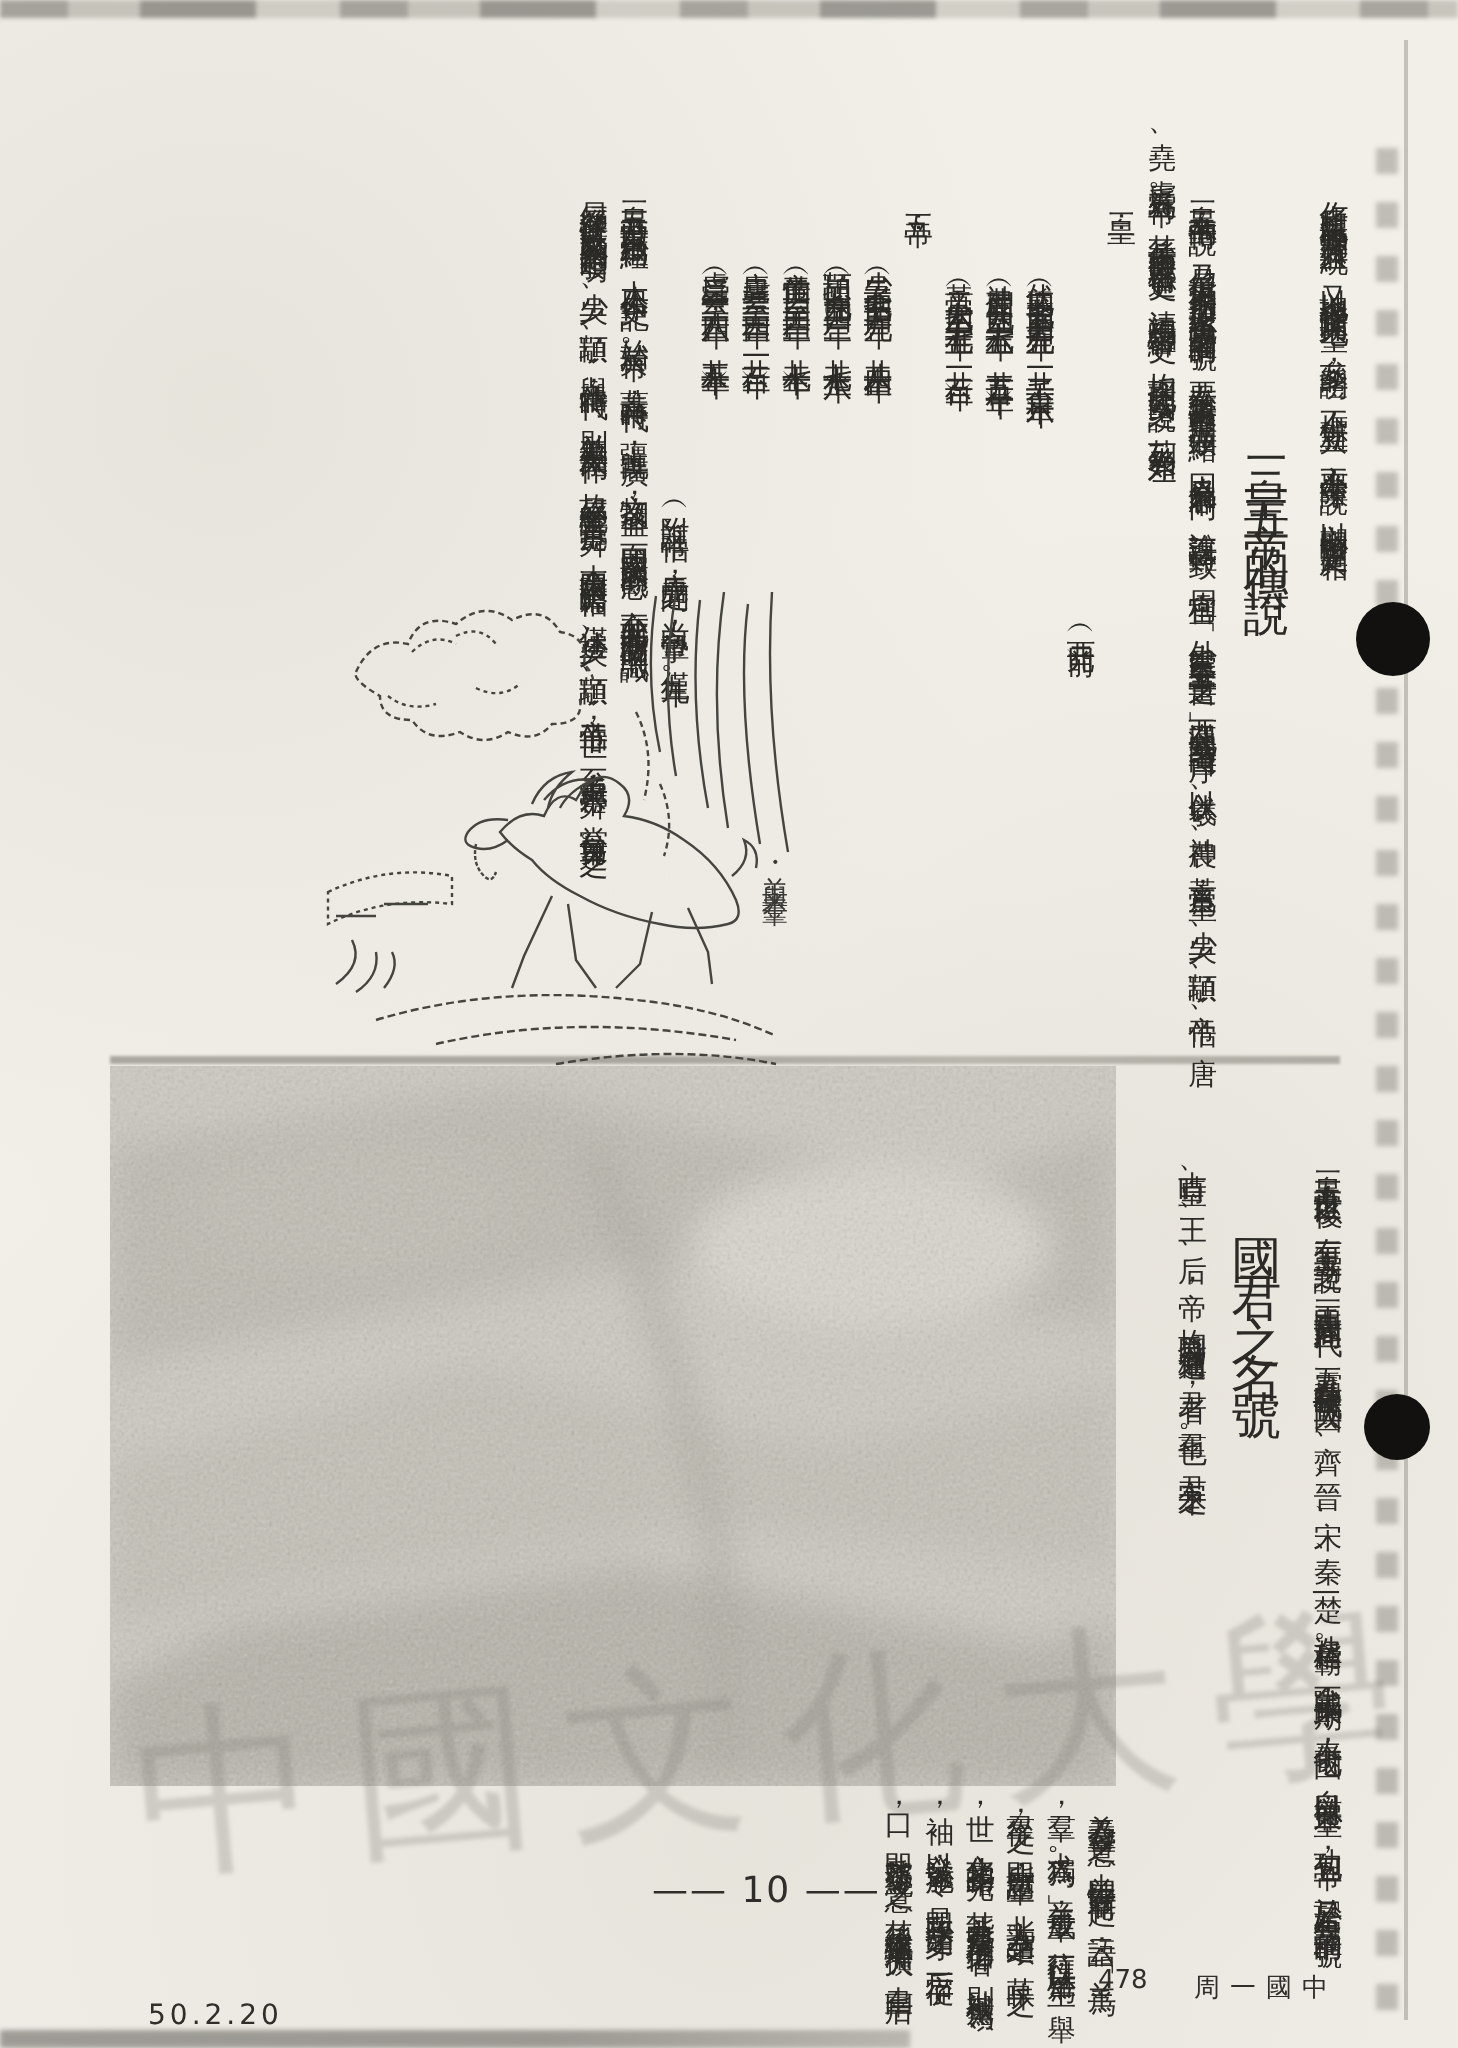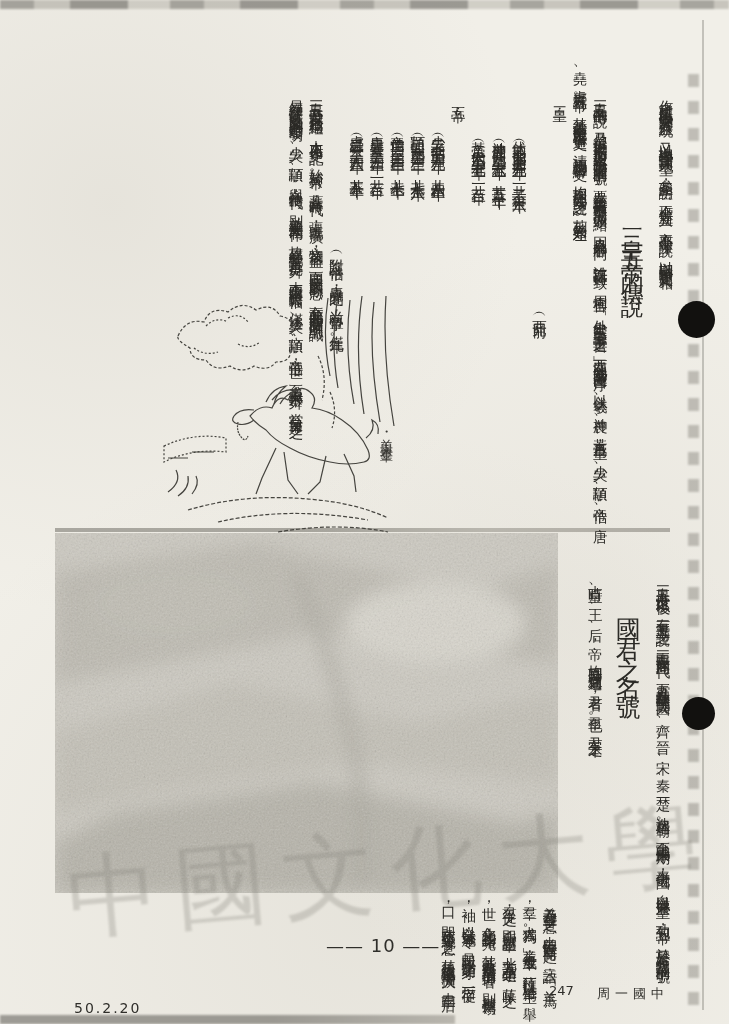--- a/index.html
+++ b/index.html
@@ -173,14 +173,14 @@
       <path d="M240,40 q40,90 60,180 q10,60 6,130" stroke="#a9a69c" stroke-width="8" fill="none"></path>
     </g>
     <rect x="0" y="0" width="503" height="360" filter="url(#grain)" opacity="0.6"></rect>
   </svg>
 </div>
 
 <div class="watermark">中國文化大學</div>
 
 <div class="footer-item f-date">50.2.20</div>
 <div class="footer-item f-page">—— 10 ——</div>
-<div class="footer-item f-issue">247</div>
+<div class="footer-item f-issue">478</div>
 <div class="footer-item f-pub">周一國中</div>
 
 </body></html>

